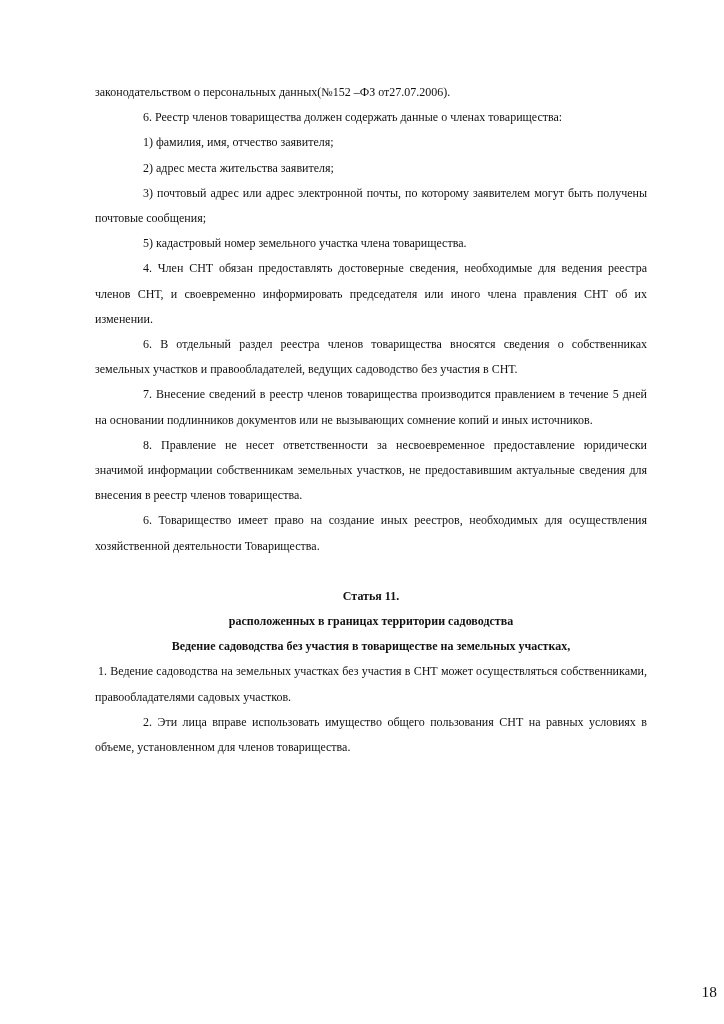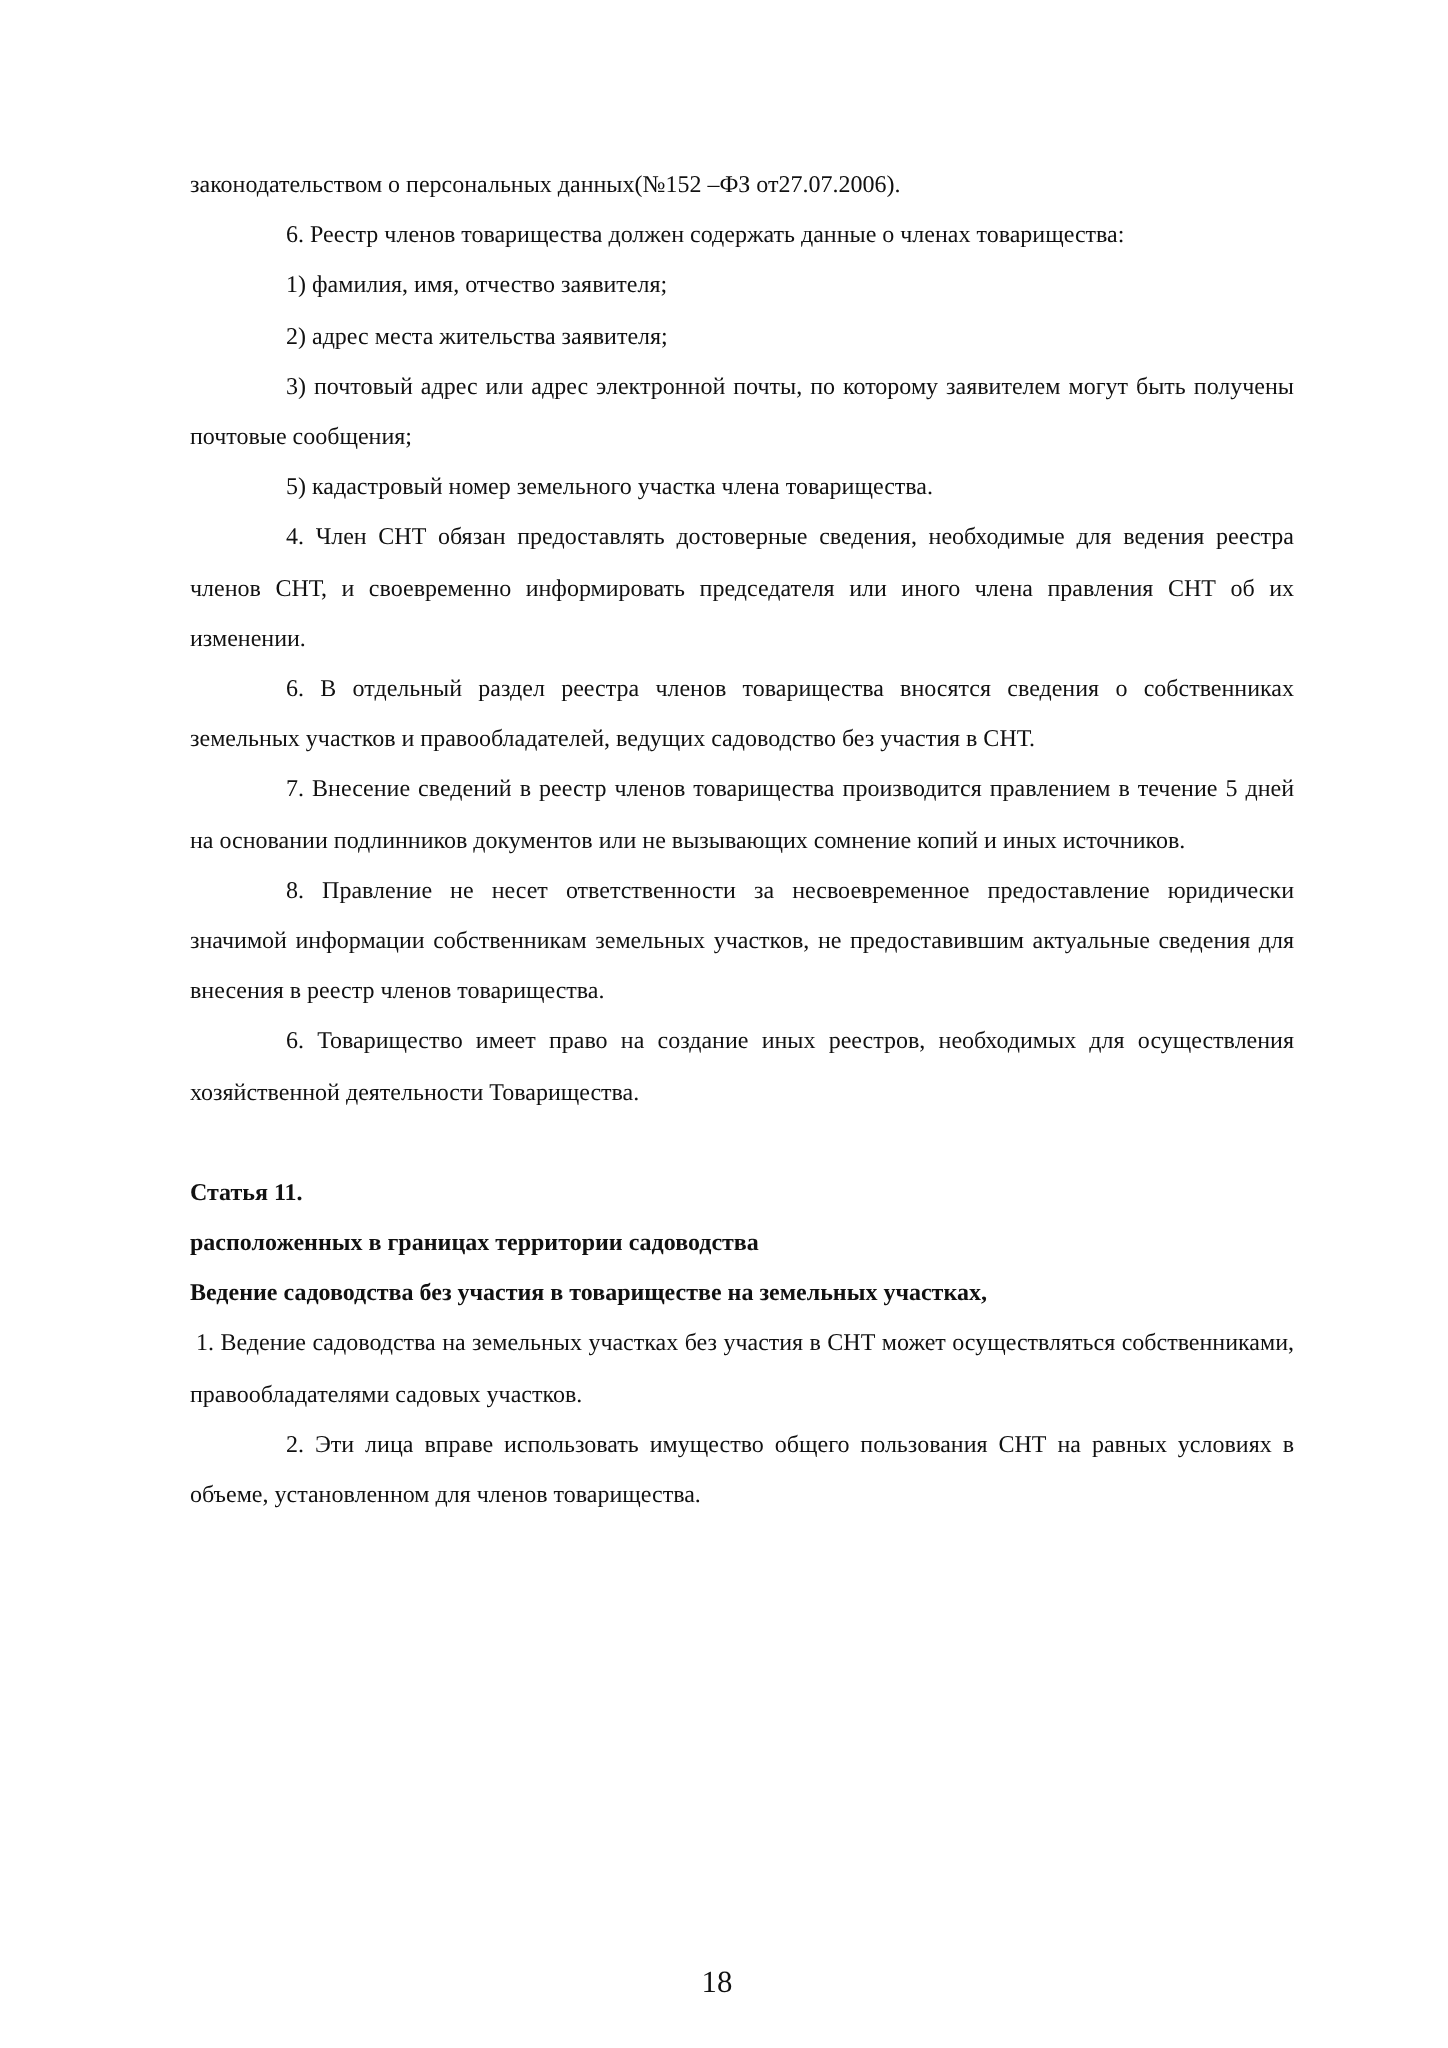--- a/index.html
+++ b/index.html
@@ -26,34 +26,35 @@
     .p {
       margin: 0;
       text-align: justify;
       text-align-last: left;
     }
     .indent {
       text-indent: 48px;
     }
     .heading {
       margin: 0;
+      text-align: center;
       font-weight: bold;
     }
     .article-title {
       margin-top: 25px;
     }
     .no-indent-lead {
       text-indent: 3px;
     }
     .page-number {
       position: absolute;
       left: 0;
       width: 717px;
       top: 983px;
-      text-align: center;
+      text-align: right;
       font-size: 15.4px;
       font-family: "Liberation Serif", "DejaVu Serif", serif;
     }
   </style>
 </head>
 <body>
 
 <div class="page">
   <p class="p">законодательством о персональных данных(№152 –ФЗ от27.07.2006).</p>
   <p class="p indent">6. Реестр членов товарищества должен содержать данные о членах товарищества:</p>

